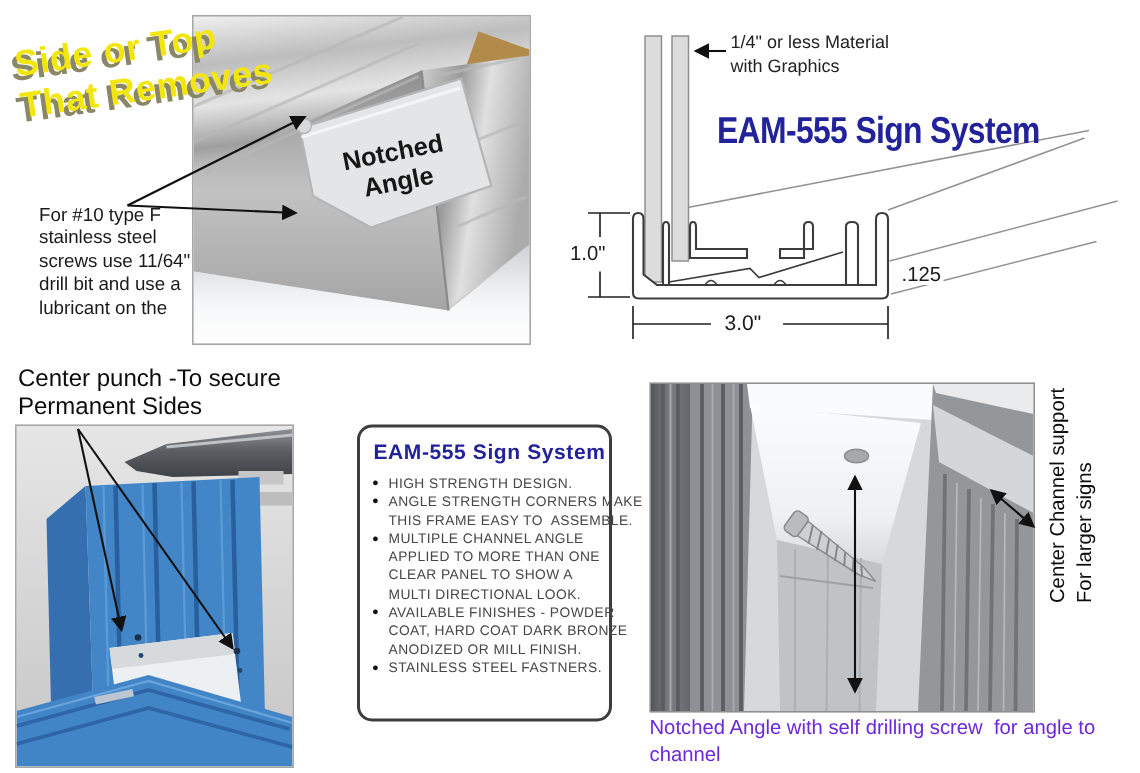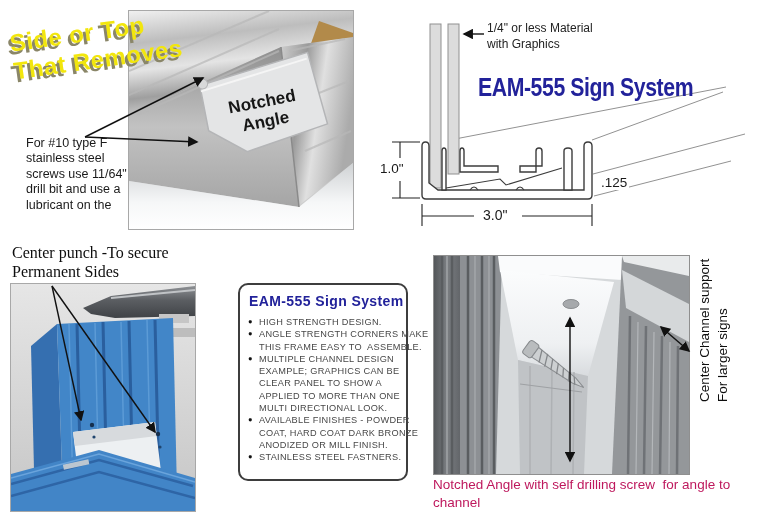--- a/index.html
+++ b/index.html
@@ -33,25 +33,25 @@
     left:478px;top:73px;
     font-size:25px;font-weight:bold;letter-spacing:-.5px;color:#22229a;
     transform:scaleX(.85);transform-origin:0 0;white-space:nowrap;z-index:5;
   }
   .dim-label{font-size:13.5px;color:#1a1a1a;background:#fff;padding:0 2px;z-index:5;}
   .dim-h{left:378px;top:161px;}
   .dim-w{left:481px;top:207px;font-size:14px;}
   .dim-t{left:599px;top:159px;margin-top:16px;}
   .punch-caption{
     left:12px;top:244px;width:210px;
-    font-size:16px;line-height:1.17;color:#0d0d0d;white-space:pre-line;z-index:5;font-family:Liberation Serif, serif;
+    font-size:16px;line-height:1.17;color:#0d0d0d;white-space:pre-line;z-index:5;
   }
   .screw-caption{
     left:433px;top:476px;width:322px;
-    font-size:13.5px;line-height:1.3;color:#be185d;white-space:pre-wrap;z-index:5;
+    font-size:13.5px;line-height:1.3;color:#6d28d9;white-space:pre-wrap;z-index:5;
   }
   .channel-side-label{
     left:696px;top:402px;width:150px;
     font-size:13.5px;line-height:1.3;color:#0d0d0d;white-space:pre-line;
     transform:rotate(-90deg);transform-origin:0 0;z-index:5;
   }
   
   .info-box{
     left:238px;top:283px;width:170px;height:198px;box-sizing:border-box;
     border:2px solid #3d3d3d;border-radius:10px;background:#fff;
@@ -186,33 +186,29 @@
         <div class="feature-row">
         <span class="feature-bullet">●</span>
         <span class="feature-text">ANGLE STRENGTH CORNERS MAKE</span>
       </div>
         <div class="feature-row">
         <span class="feature-bullet"></span>
         <span class="feature-text">THIS FRAME EASY TO  ASSEMBLE.</span>
       </div>
         <div class="feature-row">
         <span class="feature-bullet">●</span>
-        <span class="feature-text">MULTIPLE CHANNEL DESIGN</span>
-      </div>
-        <div class="feature-row">
-        <span class="feature-bullet"></span>
-        <span class="feature-text">EXAMPLE; GRAPHICS CAN BE</span>
+        <span class="feature-text">MULTIPLE CHANNEL ANGLE</span>
+      </div>
+        <div class="feature-row">
+        <span class="feature-bullet"></span>
+        <span class="feature-text">APPLIED TO MORE THAN ONE</span>
       </div>
         <div class="feature-row">
         <span class="feature-bullet"></span>
         <span class="feature-text">CLEAR PANEL TO SHOW A</span>
-      </div>
-        <div class="feature-row">
-        <span class="feature-bullet"></span>
-        <span class="feature-text">APPLIED TO MORE THAN ONE</span>
       </div>
         <div class="feature-row">
         <span class="feature-bullet"></span>
         <span class="feature-text">MULTI DIRECTIONAL LOOK.</span>
       </div>
         <div class="feature-row">
         <span class="feature-bullet">●</span>
         <span class="feature-text">AVAILABLE FINISHES - POWDER</span>
       </div>
         <div class="feature-row">

